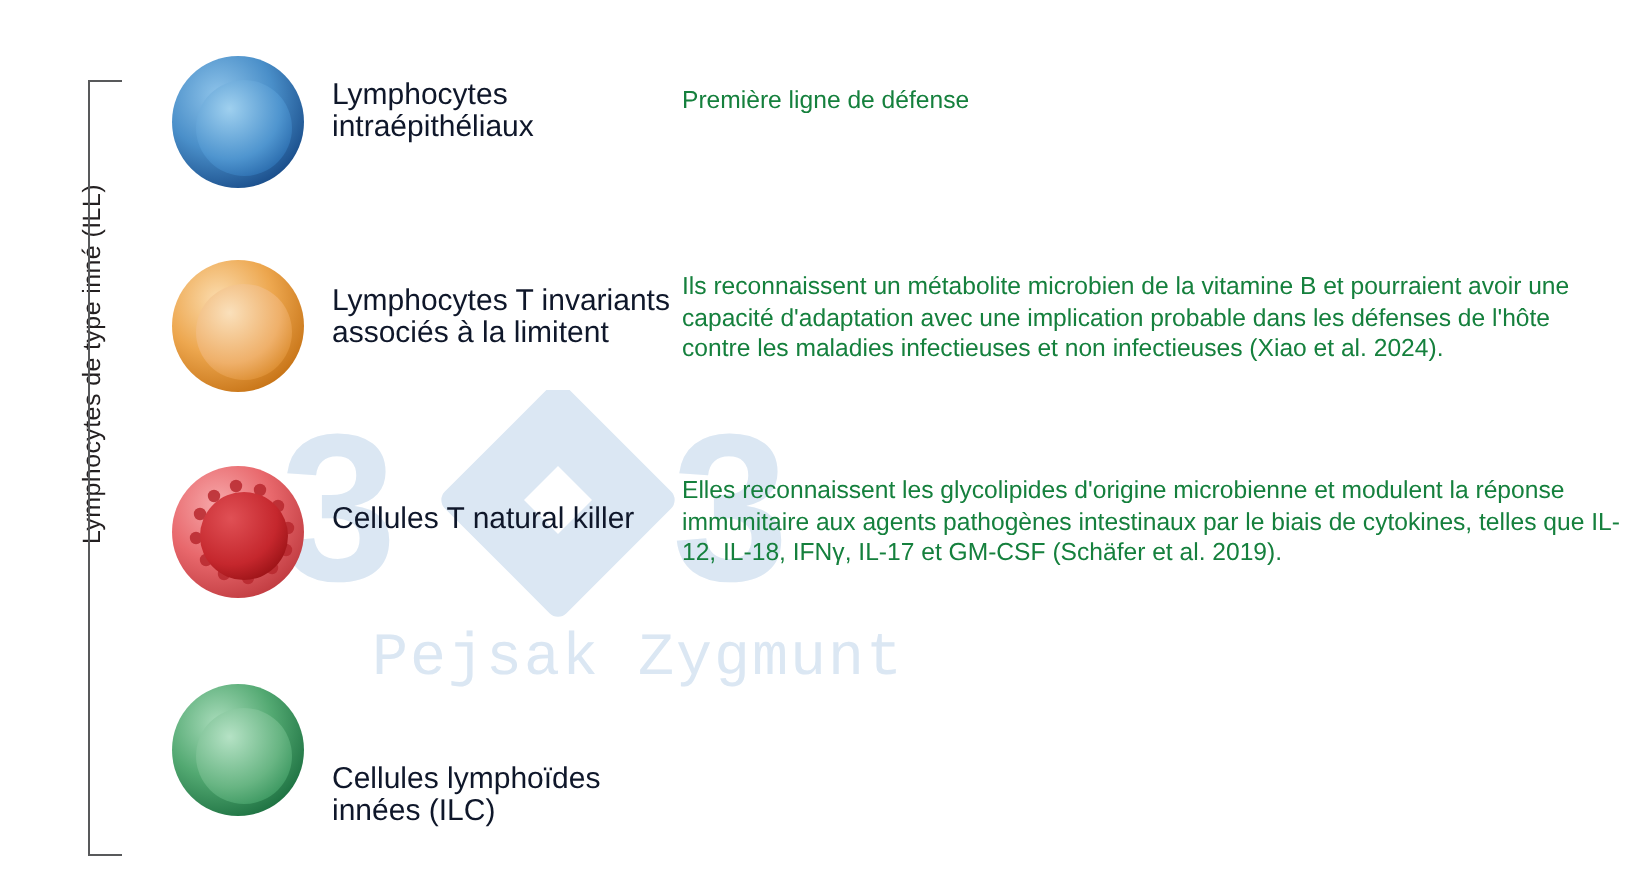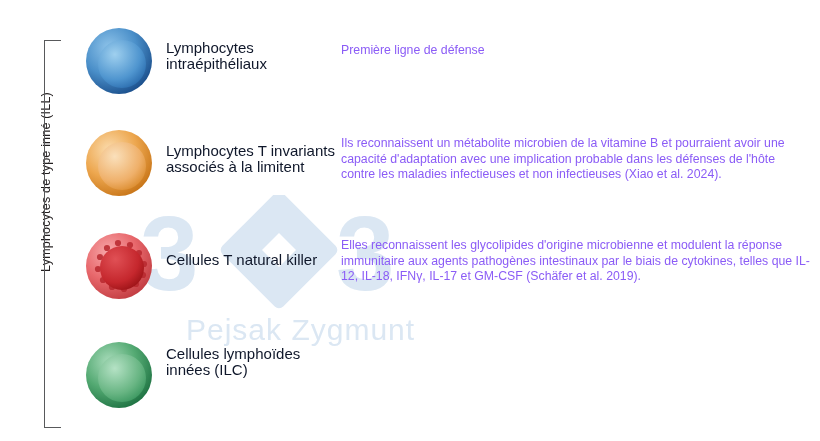--- a/index.html
+++ b/index.html
@@ -29,21 +29,21 @@
     pointer-events: none;
     user-select: none;
   }
   .wm-text {
     position: absolute;
     left: 46px;
     top: 118px;
     font-size: 30px;
     letter-spacing: 1px;
     color: #dbe7f3;
-    font-family: Liberation Sans, sans-serif;
+    font-family: Liberation Mono, monospace;
   }
 
   
   .axis-label {
     position: absolute;
     left: -84px;
     top: 175px;
     width: 260px;
     text-align: center;
     transform: rotate(-90deg);
@@ -87,21 +87,21 @@
     line-height: 16px;
     color: #0f172a;
   }
 
   .desc {
     position: absolute;
     left: 341px;
     width: 470px;
     font-size: 12.3px;
     line-height: 15.5px;
-    color: #8b5cf6;
+    color: #15803d;
   }
   .desc p {
     margin: 0 0 14px 0;
   }
   .desc p:last-child { margin-bottom: 0; }
 </style>
 </head>
 <body>
 
 <div id="page">
@@ -225,18 +225,18 @@
           <radialGradient id="g4i" cx="35%" cy="30%" r="75%">
             <stop offset="0%" stop-color="#b5e2c5"></stop>
             <stop offset="70%" stop-color="#68b583"></stop>
             <stop offset="100%" stop-color="#3f9a63"></stop>
           </radialGradient>
         </defs>
         <circle cx="35" cy="35" r="33" fill="url(#g4o)"></circle>
         <circle cx="38" cy="38" r="24" fill="url(#g4i)"></circle>
       </svg>
     </div>
-    <div class="cell-label" style="top:346px">Cellules lymphoïdes innées (ILC)</div>
+    <div class="cell-label" style="top:382px">Cellules lymphoïdes innées (ILC)</div>
     <div class="desc" style="top:306px">
     </div>
   </div>
 
 </div>
 
 </body></html>

